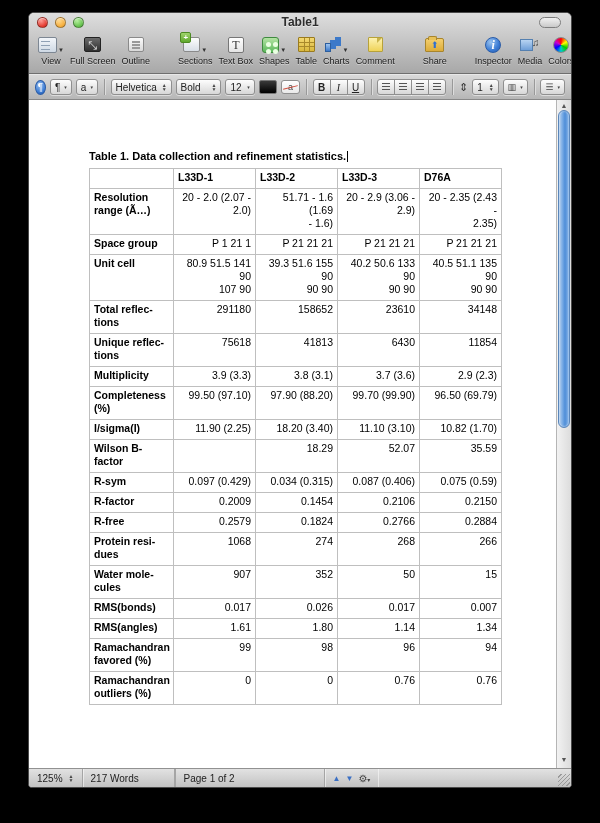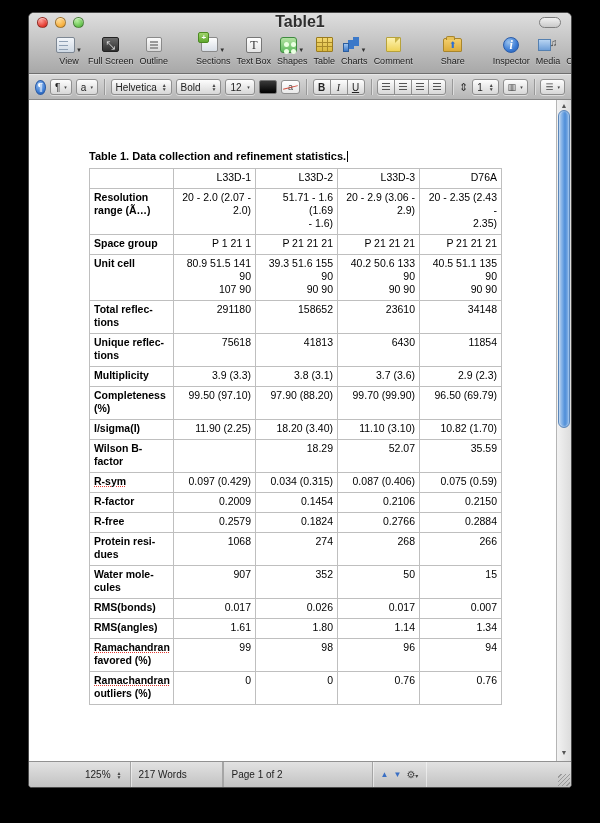--- a/index.html
+++ b/index.html
@@ -11,26 +11,26 @@
             border-radius:6px 6px 4px 4px; background:#fff;
             box-shadow:0 10px 30px rgba(0,0,0,.7); overflow:hidden;
             border:1px solid #4a4a4a; display:flex; flex-direction:column; }
 
   
   .header { background:linear-gradient(#dedede,#a8a8a8); border-bottom:1px solid #6f6f6f; }
   .titlebar { position:relative; height:18px; display:flex; align-items:center; }
   .traffic { display:flex; gap:7px; margin-left:8px; }
   .tl { width:11px; height:11px; border-radius:50%; border:1px solid rgba(0,0,0,.35);
         box-shadow:inset 0 1px 1px rgba(255,255,255,.6); }
-  .win-title { position:absolute; left:0; right:0; text-align:center; font-size:16px;
+  .win-title { position:absolute; left:0; right:0; text-align:center; font-size:12px;
                font-weight:600; color:#2e2e2e; text-shadow:0 1px 0 rgba(255,255,255,.5); }
   .pill { position:absolute; right:10px; top:4px; width:22px; height:11px; border-radius:6px;
           border:1px solid #7e7e7e; background:linear-gradient(#f2f2f2,#c9c9c9); }
 
-  .toolbar { height:42px; display:flex; align-items:flex-start; padding:2px 6px 0 6px;margin-left:18px; }
+  .toolbar { height:42px; display:flex; align-items:flex-start; padding:2px 6px 0 6px; }
   .titem { display:flex; flex-direction:column; align-items:center; gap:1px;
            padding:1px 3px; cursor:default; }
   .titem.gap { margin-left:22px; }
   .titem .lab { font-size:9px; color:#1b1b1b; text-shadow:0 1px 0 rgba(255,255,255,.45);
                 white-space:nowrap; }
   .iconbox { height:21px; display:flex; align-items:center; justify-content:center; position:relative; }
   .dd { font-size:6px; color:#333; margin-left:1px; align-self:flex-end; padding-bottom:2px; }
 
   
   .ic { display:inline-block; position:relative; }
@@ -126,39 +126,39 @@
   .docarea { flex:1; position:relative; background:#5eead4; overflow:hidden; }
   .page { position:absolute; inset:0 15px 0 0; background:#fff; }
   .doc-title { position:absolute; left:60px; top:50px; font-size:11px; font-weight:bold; color:#000; }
   .caret { display:inline-block; width:1px; height:11px; background:#000; vertical-align:-2px; margin-left:1px; }
   .stats-table { position:absolute; left:60px; top:68px; border-collapse:collapse;
                  table-layout:fixed; width:412px; font-size:10.5px; color:#000; }
   .stats-table td, .stats-table th { border:1px solid #bfbfbf; padding:2px 4px 4px 4px;
                  vertical-align:top; line-height:13px; white-space:pre-line; }
   .stats-table col.c0 { width:84px; }
   .stats-table col.cv { width:82px; }
-  .stats-table th { text-align:right; font-weight:normal; }
+  .stats-table th { text-align:left; font-weight:bold; }
   .stats-table td.lab { font-weight:bold; text-align:left; }
   .stats-table td.val { text-align:right; }
-  .misspelled { text-decoration:underline; text-decoration-style:dotted;
+  .misspelled { text-decoration-style:dotted;
                 text-decoration-color:#e3372e; text-decoration-thickness:1px; }
 
   
   .vscroll { position:absolute; top:0; right:0; width:15px; bottom:0;
              background:linear-gradient(90deg,#f2f2f2,#dcdcdc); border-left:1px solid #b5b5b5; }
   .sc-arrow { position:absolute; left:0; width:100%; height:12px; text-align:center;
               font-size:7px; color:#555; line-height:12px; }
   .sc-up { top:0; } .sc-down { bottom:2px; }
   .sc-thumb { position:absolute; left:1px; width:12px; top:10px; height:318px; border-radius:7px;
               background:linear-gradient(90deg,#b7d2f0,#6fa5e3 40%,#4f8ed8 60%,#86b4e8);
               border:1px solid #5a86ba; box-shadow:inset 0 0 2px rgba(255,255,255,.8); }
 
   
-  .statusbar { height:26px; background:linear-gradient(#e2e2e2,#c2c2c2); border-top:1px solid #919191;
-               display:flex; align-items:center; font-size:10px; color:#222; position:relative;padding-left:48px; }
+  .statusbar { height:19px; background:linear-gradient(#e2e2e2,#c2c2c2); border-top:1px solid #919191;
+               display:flex; align-items:center; font-size:10px; color:#222; position:relative; }
   .sb-cell { display:flex; align-items:center; padding:0 8px; height:100%;
              border-right:1px solid #a5a5a5; box-shadow:1px 0 0 rgba(255,255,255,.5); }
   .sb-nav { gap:5px; }
   .tri { font-size:8px; color:#3a6fc4; }
   .gear { font-size:10px; color:#444; }
   .grip { position:absolute; right:1px; bottom:1px; width:12px; height:12px;
           background:repeating-linear-gradient(135deg, transparent 0 2px, #9a9a9a 2px 3px); }
 </style>
 </head>
 <body>

